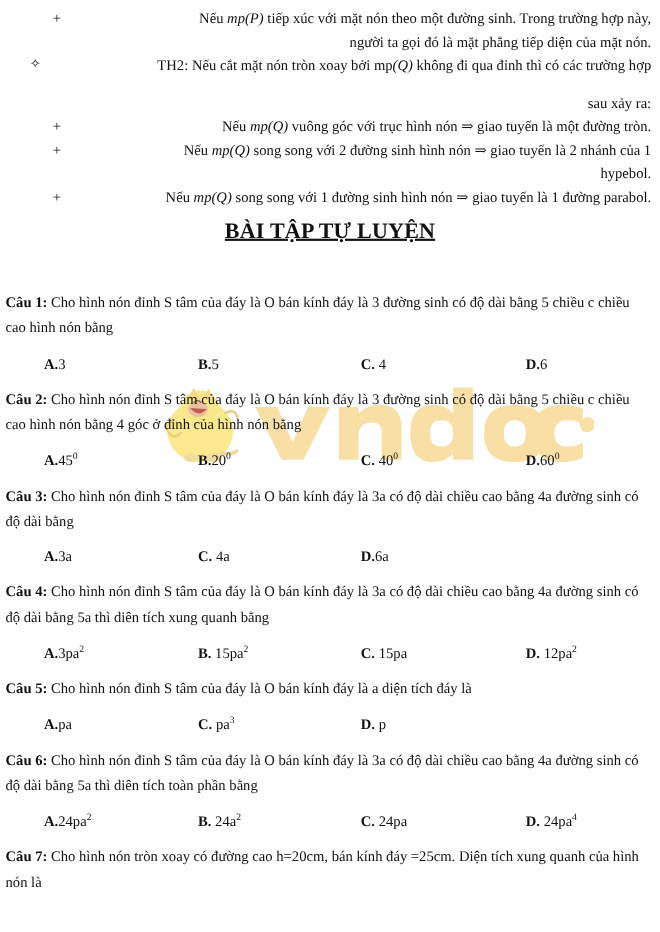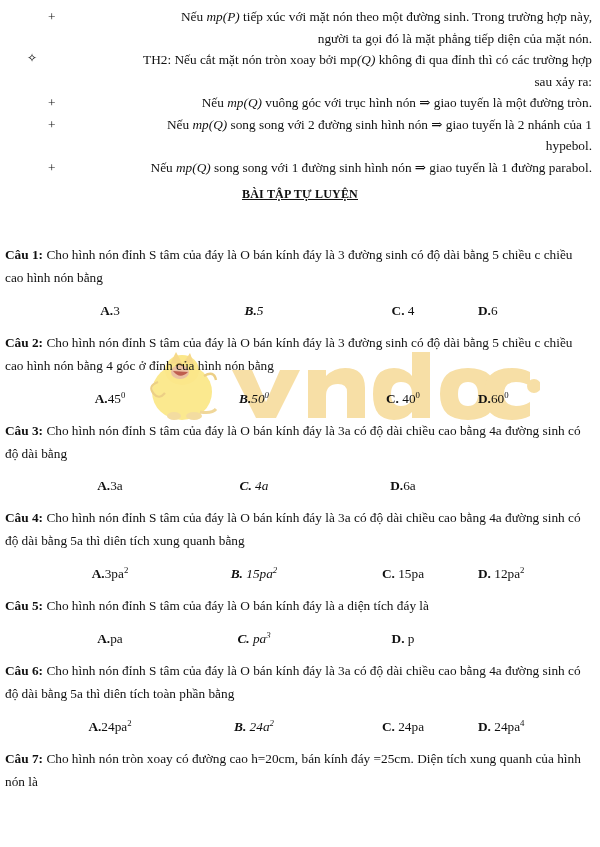--- a/index.html
+++ b/index.html
@@ -51,32 +51,32 @@
     flex: 0 0 auto;
     text-align: left;
   }
   .note-line .body { flex: 1 1 auto; text-align: right; }
 
   .lvl-plus { padding-left: 40px; }
   .lvl-plus .bullet { width: 18px; }
   .lvl-diamond { padding-left: 19px; }
   .lvl-diamond .bullet { width: 17px; font-size: 12px; }
   .cont-1 { padding-left: 58px; }
-  .cont-2 { padding-left: 37px; }
+  .cont-2 { padding-left: 37px; margin-top: 12px; }
 
   .mi { font-style: italic; }
   .b { font-weight: normal; }
 
   
   .section-title {
     position: relative;
     z-index: 2;
     text-align: center;
     font-weight: bold;
-    font-size: 12px;
+    font-size: 20px;
     text-decoration: underline;
     margin: 9px 0 0 0;
     letter-spacing: 0.2px;
   }
 
   
   .questions {
     position: relative;
     z-index: 2;
     padding: 0 8px 0 5px;
@@ -90,24 +90,23 @@
   }
   .q-label { font-weight: bold; }
 
   .opts {
     display: flex;
     margin-top: 13px;
     padding-left: 35px;
   }
   .opt {
     white-space: nowrap;
-    text-align: center;
   }
   .opt:nth-child(1) { width: 140px; }
-  .opt:nth-child(2) { width: 148px; font-style: italic; }
+  .opt:nth-child(2) { width: 148px; }
   .opt:nth-child(3) { width: 150px; }
   .opt:nth-child(4) { width: auto; }
   .opt .key { font-weight: bold; }
   sup { font-size: 0.66em; line-height: 0; vertical-align: super; }
 </style>
 </head>
 <body>
 
 <div class="page">
 
@@ -196,21 +195,21 @@
       </div>
     </div>
 
     <div class="q-block">
       <div class="q-stem">
         <span class="q-label">Câu 2:</span>
         <span>Cho hình nón đỉnh S tâm của đáy là O bán kính đáy là 3 đường sinh có độ dài bằng 5 chiều c chiều cao hình nón bằng 4 góc ở đỉnh của hình nón bằng</span>
       </div>
       <div class="opts">
         <div class="opt"><span class="key">A.</span><span>45</span><sup>0</sup></div>
-        <div class="opt"><span class="key">B.</span><span>50</span><sup>0</sup></div>
+        <div class="opt"><span class="key">B.</span><span>20</span><sup>0</sup></div>
         <div class="opt"><span class="key">C.</span><span> 40</span><sup>0</sup></div>
         <div class="opt"><span class="key">D.</span><span>60</span><sup>0</sup></div>
       </div>
     </div>
 
     <div class="q-block">
       <div class="q-stem">
         <span class="q-label">Câu 3:</span>
         <span>Cho hình nón đỉnh S tâm của đáy là O bán kính đáy là 3a có độ dài chiều cao bằng 4a đường sinh có độ dài bằng</span>
       </div>

